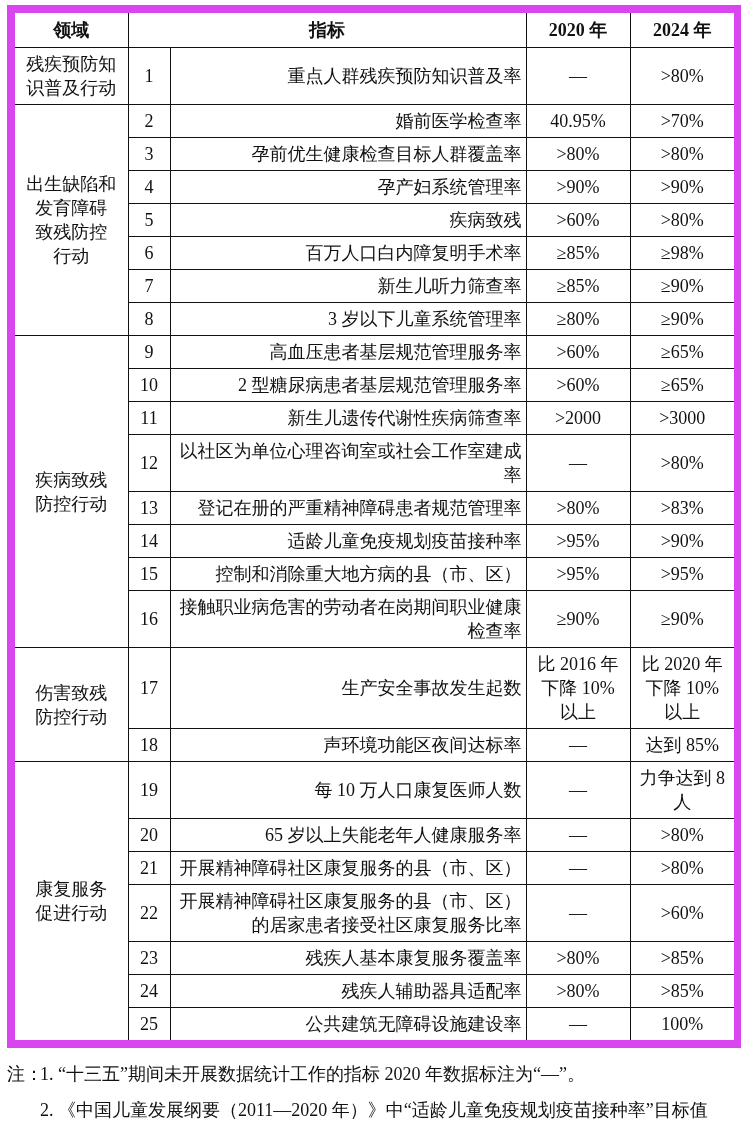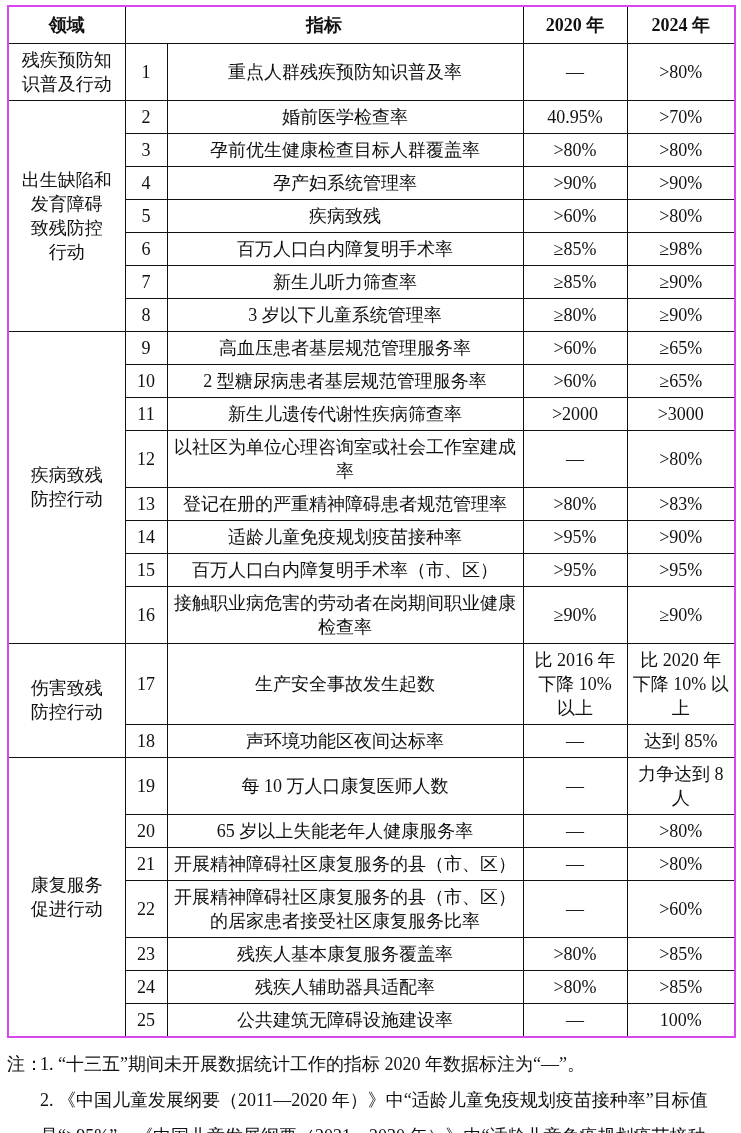--- a/index.html
+++ b/index.html
@@ -13,21 +13,21 @@
     width: 741px;
     height: 1133px;
     padding: 5px 7px 0 7px;
     background: #ffffff;
     overflow: hidden;
   }
   table.indicator-table {
     width: 727px;
     border-collapse: collapse;
     table-layout: fixed;
-    border: 2px solid #d946ef;
+    border: 8px solid #d946ef;
   }
   table.indicator-table th,
   table.indicator-table td {
     border: 1px solid #111111;
     font-size: 18px;
     line-height: 24px;
     vertical-align: middle;
     padding: 4px 4px;
   }
   table.indicator-table th {
@@ -43,21 +43,21 @@
   col.c-2025     { width: 108px; }
   td.domain-cell {
     text-align: center;
     white-space: pre-line;
     padding: 4px 6px;
   }
   td.num-cell {
     text-align: center;
   }
   td.ind-cell {
-    text-align: center;
+    text-align: right;
     padding: 4px 6px 4px 11px;
   }
   td.val-cell {
     text-align: center;
     padding: 4px 6px;
   }
   tr.row-single td { height: 33px; }
   .notes {
     margin-top: 8px;
     font-size: 18px;
@@ -182,21 +182,21 @@
           <td class="val-cell">&gt;83%</td>
         </tr>
         <tr class="row-single">
           <td class="num-cell">14</td>
           <td class="ind-cell">适龄儿童免疫规划疫苗接种率</td>
           <td class="val-cell">&gt;95%</td>
           <td class="val-cell">&gt;90%</td>
         </tr>
         <tr class="row-single">
           <td class="num-cell">15</td>
-          <td class="ind-cell">百万人口白内障复明手术率（市、区）</td>
+          <td class="ind-cell">控制和消除重大地方病的县（市、区）</td>
           <td class="val-cell">&gt;95%</td>
           <td class="val-cell">&gt;95%</td>
         </tr>
         <tr class="row-single">
           <td class="num-cell">16</td>
           <td class="ind-cell">接触职业病危害的劳动者在岗期间职业健康检查率</td>
           <td class="val-cell">≥90%</td>
           <td class="val-cell">≥90%</td>
         </tr>
         <tr class="row-single">

